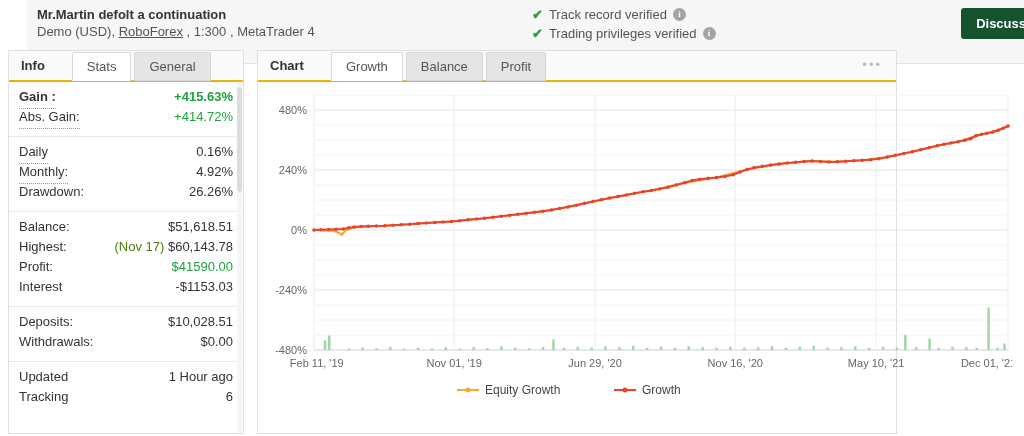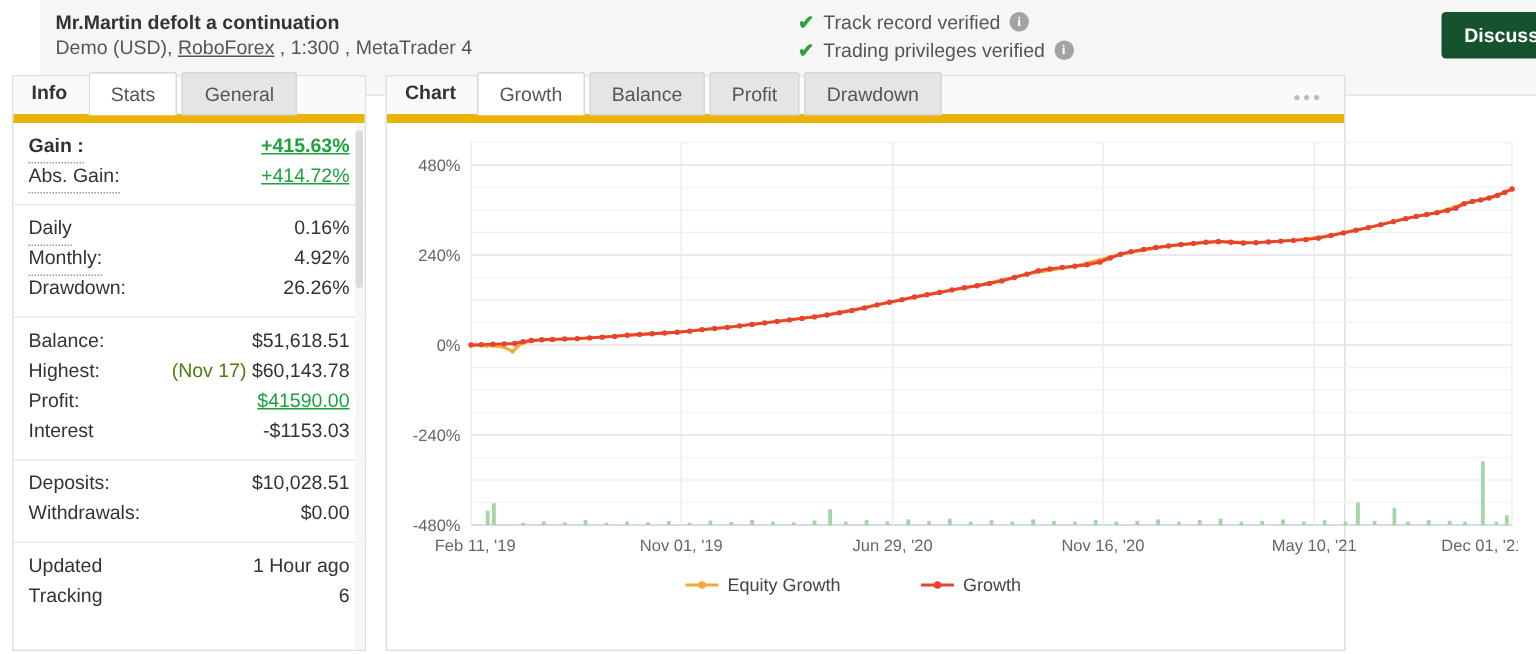--- a/index.html
+++ b/index.html
@@ -20,37 +20,37 @@
            text-align:center; line-height:13px; margin-left:6px; font-family:"Liberation Serif",serif; }
   .discuss { position:absolute; right:10px; top:8px; background:#14532d; color:#fff;
              border:none; border-radius:3px; font-size:13px; font-weight:bold;
              padding:8px 15px; cursor:pointer; font-family:"Liberation Sans",sans-serif; }
   
   .panel { position:absolute; top:50px; background:#fff; border:1px solid #e0e0e0; }
   .panel-left  { left:8px;   width:236px; height:384px; }
   .panel-right { left:257px; width:640px; height:384px; }
   
   .tabbar { position:relative; display:flex; align-items:flex-end; height:31px;
-            background:#fafafa; border-bottom:6px solid #eab308; padding:0 0 0 10px; }
+            background:#fafafa; border-bottom:2px solid #eab308; padding:0 0 0 10px;gap:13px; }
   .tab-label { font-size:13px; font-weight:bold; color:#333; padding:0 14px 7px 2px; }
   .tabs { display:flex; align-items:flex-end; }
   .tab { font-size:13px; color:#555; background:#e5e5e5; border:1px solid #d6d6d6;
          padding:6px 14px; margin-right:3px; margin-bottom:-1px; cursor:pointer;
          border-radius:2px 2px 0 0; }
   .tab.active { background:#fff; border-color:#d9d9d9; border-bottom-color:#fff; }
   .dots { position:absolute; right:14px; top:6px; color:#bbb; font-size:13px;
           letter-spacing:2px; cursor:pointer; }
   
   .stat-body { padding:7px 10px 0 10px; font-size:13px; color:#333; }
   .srow { display:flex; justify-content:space-between; height:20px; }
   .slabel { color:#333; }
   .dotted { border-bottom:1px dotted #999; cursor:help; }
   .boldtxt { font-weight:bold; }
   .sval { text-align:right; }
-  .green { color:#1ea23c;text-decoration:underline; }
+  .green { color:#1ea23c; }
   .muted { color:#4d7c0f; }
   .sdiv { border-top:1px solid #e9e9e9; margin:7px -10px; }
   .lscroll-track { position:absolute; right:1px; top:32px; width:5px; height:350px; background:#f6f6f6; }
   .lscroll-thumb { position:absolute; right:1px; top:36px; width:5px; height:105px;
                    background:#dcdcdc; border-radius:3px; }
   
   .chart-body { position:relative; padding:9px 0 0 4px; }
 </style>
 </head>
 <body>
@@ -145,21 +145,20 @@
   <div class="lscroll-thumb"></div>
 </div>
 
 <div class="panel panel-right">
   <div class="tabbar">
     <span class="tab-label">Chart</span>
     <div class="tabs">
         <span class="tab active">Growth</span>
         <span class="tab">Balance</span>
         <span class="tab">Profit</span>
-        <span class="tab">Drawdown</span>
       </div>
     <span class="dots">•••</span>
   </div>
   <div class="chart-body"><svg width="750" height="318" viewBox="0 0 750 318">
         <line x1="52" x2="746" y1="259" y2="259" stroke="#c9cfda" stroke-width="1"></line>
         <line x1="52" x2="746" y1="244" y2="244" stroke="#f2f2f2" stroke-width="1"></line>
         <line x1="52" x2="746" y1="229" y2="229" stroke="#f2f2f2" stroke-width="1"></line>
         <line x1="52" x2="746" y1="214" y2="214" stroke="#f2f2f2" stroke-width="1"></line>
         <line x1="52" x2="746" y1="199" y2="199" stroke="#e4e4e4" stroke-width="1"></line>
         <line x1="52" x2="746" y1="184" y2="184" stroke="#f2f2f2" stroke-width="1"></line>

